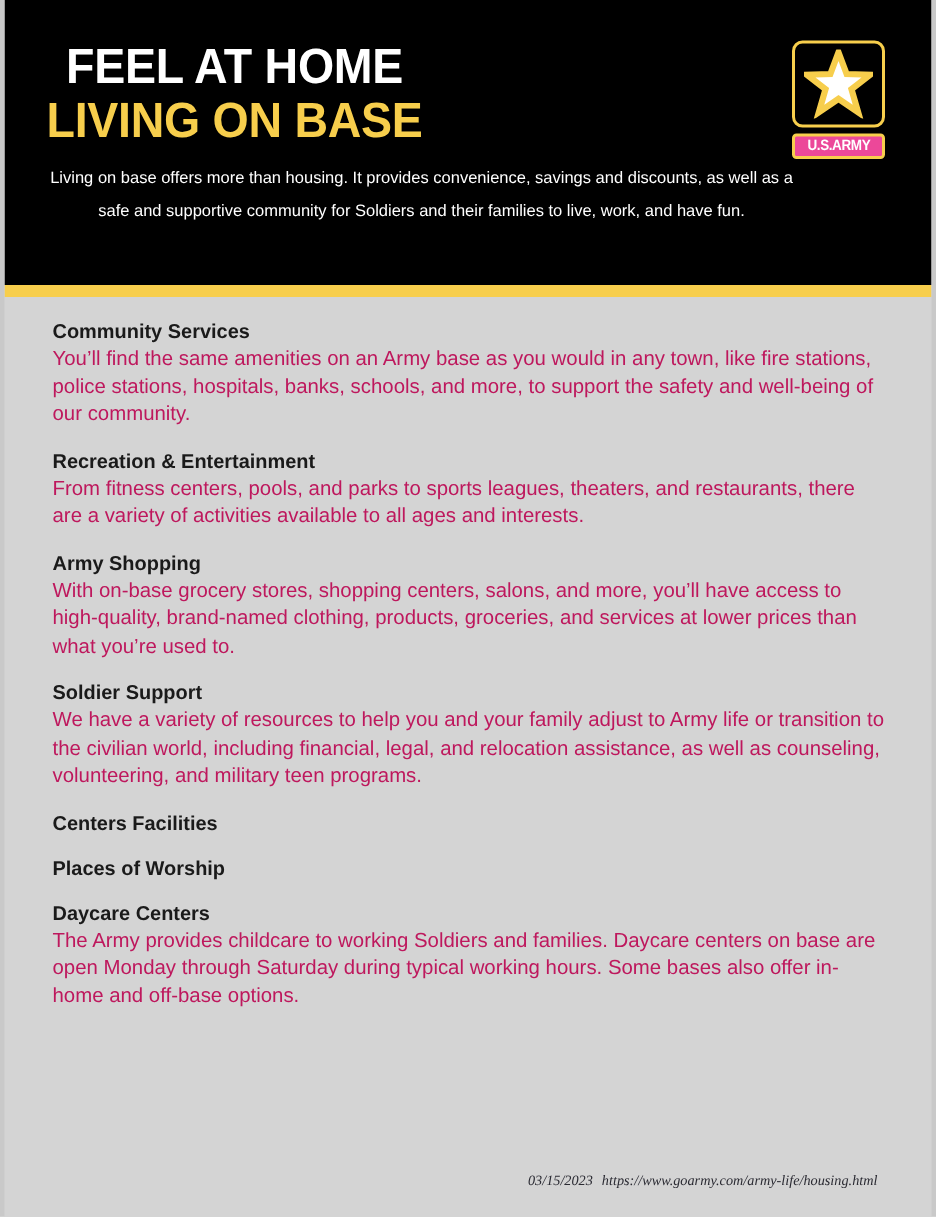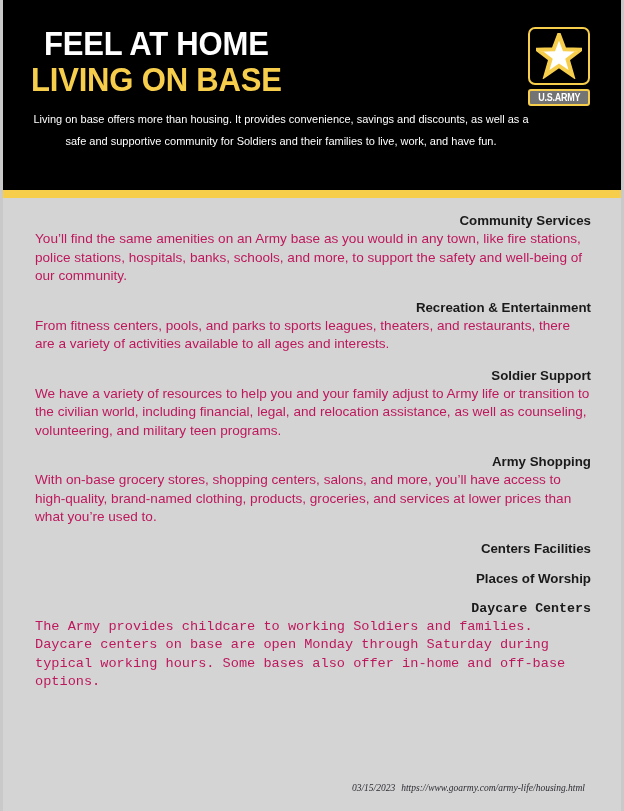--- a/index.html
+++ b/index.html
@@ -93,21 +93,21 @@
     transform: translate(-50%, -50%);
     width: 46px;
     height: 46px;
   }
   .logo-badge {
     margin: 4px auto 0;
     width: 62px;
     height: 17px;
     border: 2px solid #f7ce4c;
     border-radius: 3px;
-    background: #737373;
+    background: #ec4899;
     box-sizing: border-box;
     display: flex;
     align-items: center;
     justify-content: center;
   }
   .logo-badge span {
     color: #ffffff;
     font-family: "Liberation Sans Narrow", "Liberation Sans", sans-serif;
     font-weight: bold;
     font-size: 10px;
@@ -126,29 +126,27 @@
   
   .content {
     padding: 14px 30px 0 32px;
     box-sizing: border-box;
   }
   .section {
     margin-bottom: 13px;
   }
   .section:last-of-type {
     margin-bottom: 0;
-    font-family: Liberation Mono, monospace;
   }
   .section-heading {
     color: #1a1a1a;
     font-size: 13.3px;
     font-weight: bold;
     line-height: 17px;
     margin: 0 0 1px 0;
-    text-align: right;
   }
   .section-body {
     color: #be185d;
     font-size: 13.6px;
     line-height: 18.5px;
     margin: 0;
     max-width: 562px;
   }
 
   
@@ -204,27 +202,27 @@
       <h2 class="section-heading">Community Services</h2>
       <p class="section-body">You’ll find the same amenities on an Army base as you would in any town, like fire stations, police stations, hospitals, banks, schools, and more, to support the safety and well-being of our community.</p>
     </div>
 
     <div class="section">
       <h2 class="section-heading">Recreation &amp; Entertainment</h2>
       <p class="section-body">From fitness centers, pools, and parks to sports leagues, theaters, and restaurants, there are a variety of activities available to all ages and interests.</p>
     </div>
 
     <div class="section">
+      <h2 class="section-heading">Army Shopping</h2>
+      <p class="section-body">With on-base grocery stores, shopping centers, salons, and more, you’ll have access to high-quality, brand-named clothing, products, groceries, and services at lower prices than what you’re used to.</p>
+    </div>
+
+    <div class="section">
       <h2 class="section-heading">Soldier Support</h2>
       <p class="section-body">We have a variety of resources to help you and your family adjust to Army life or transition to the civilian world, including financial, legal, and relocation assistance, as well as counseling, volunteering, and military teen programs.</p>
-    </div>
-
-    <div class="section">
-      <h2 class="section-heading">Army Shopping</h2>
-      <p class="section-body">With on-base grocery stores, shopping centers, salons, and more, you’ll have access to high-quality, brand-named clothing, products, groceries, and services at lower prices than what you’re used to.</p>
     </div>
 
     <div class="section">
       <h2 class="section-heading">Centers Facilities</h2>
     </div>
 
     <div class="section">
       <h2 class="section-heading">Places of Worship</h2>
     </div>
 

